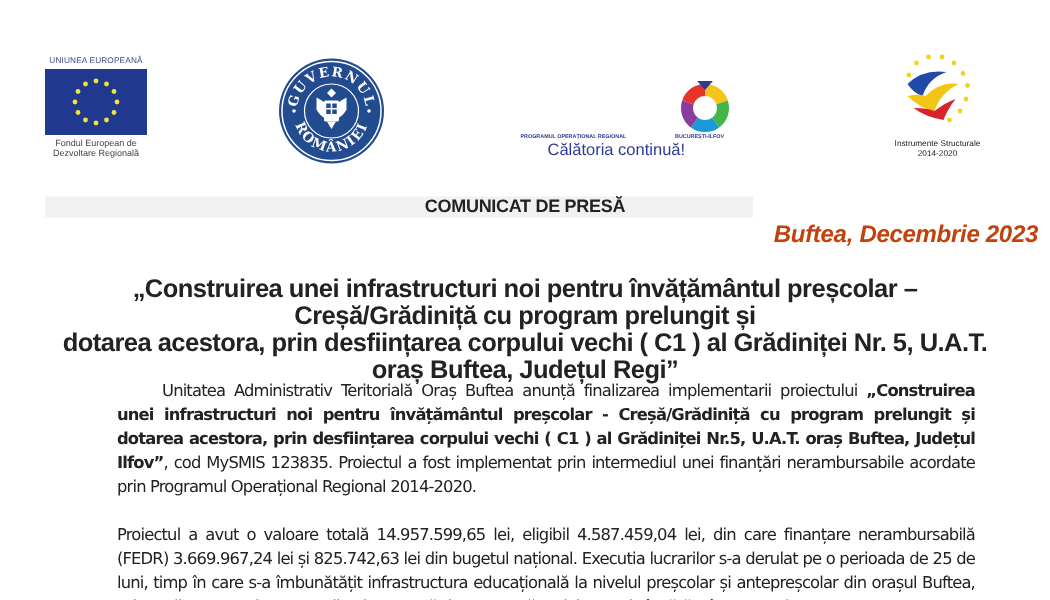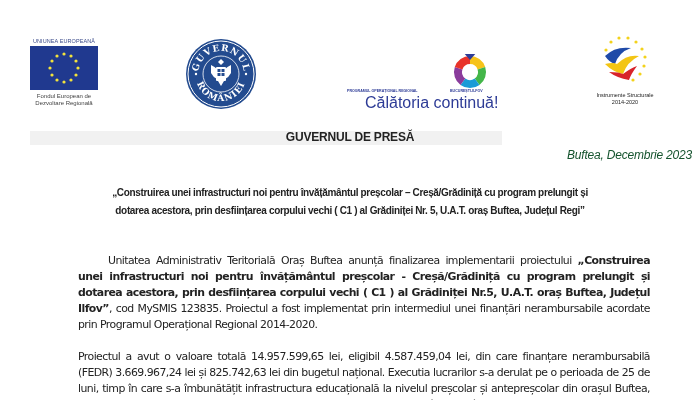--- a/index.html
+++ b/index.html
@@ -86,21 +86,21 @@
       position: absolute;
       left: 105px; top: 49px;
       font-size: 3.6px;
       color: #2d3b96;
       font-weight: bold;
       white-space: nowrap;
     }
     .regio-tag {
       position: absolute;
       left: 20px; top: 54px;
-      font-size: 16px;
+      font-size: 11px;
       color: #2d3b96;
       white-space: nowrap;
     }
     
     .is-logo {
       position: absolute;
       left: 585px; top: 34px;
       width: 80px;
       text-align: center;
     }
@@ -126,32 +126,32 @@
       text-align: center;
       font-weight: bold;
       font-size: 12px;
       color: #222;
       letter-spacing: -0.2px;
     }
     .press-date {
       position: absolute;
       right: 8px; top: 148px;
       font-style: italic;
-      font-weight: normal;
-      font-size: 12px;
-      color: #14532d;
+      font-weight: bold;
+      font-size: 16px;
+      color: #c2410c;
       letter-spacing: -0.2px;
     }
     .project-title {
       position: absolute;
       left: 30px; top: 184px;
       width: 640px;
       text-align: center;
       font-weight: bold;
-      font-size: 10px;
+      font-size: 17px;
       line-height: 18px;
       color: #222;
       letter-spacing: -0.35px;
     }
     .body-text {
       position: absolute;
       left: 62px; top: 237px;
       width: 604px;
       font-family: "DejaVu Sans", sans-serif;
       font-size: 10.9px;
@@ -270,21 +270,21 @@
       <path d="M14 38 q10 0 14 2 q8 -6 14 -8 q-6 8 -8 14 q-12 -2 -20 -8 z" fill="#d8232a"></path>
     </svg>
     <div class="is-caption">
       <div>Instrumente Structurale</div>
       <div>2014-2020</div>
     </div>
   </div>
 </div>
 
 <div class="press-band"></div>
-<div class="press-title">GUVERNUL DE PRESĂ</div>
+<div class="press-title">COMUNICAT DE PRESĂ</div>
 <div class="press-date">Buftea, Decembrie 2023</div>
 
 <div class="project-title">
   <div>„Construirea unei infrastructuri noi pentru învățământul preșcolar – Creșă/Grădiniță cu program prelungit și</div>
   <div>dotarea acestora, prin desființarea corpului vechi ( C1 ) al Grădiniței Nr. 5, U.A.T. oraș Buftea, Județul Regi”</div>
 </div>
 
 <div class="body-text">
   <p class="p1"><span>Unitatea Administrativ Teritorială Oraș Buftea anunță finalizarea implementarii proiectului </span><span class="bold">„Construirea unei infrastructuri noi pentru învățământul preșcolar - Creșă/Grădiniță cu program prelungit și dotarea acestora, prin desființarea corpului vechi ( C1 ) al Grădiniței Nr.5, U.A.T. oraș Buftea, Județul Ilfov”</span><span>, cod MySMIS 123835. Proiectul a fost implementat prin intermediul unei finanțări nerambursabile acordate prin Programul Operațional Regional 2014-2020.</span></p>
   <p>Proiectul a avut o valoare totală 14.957.599,65 lei, eligibil 4.587.459,04 lei, din care finanțare nerambursabilă (FEDR) 3.669.967,24 lei și 825.742,63 lei din bugetul național. Executia lucrarilor s-a derulat pe o perioada de 25 de luni, timp în care s-a îmbunătățit infrastructura educațională la nivelul preșcolar și antepreșcolar din orașul Buftea, prin realizarea unei construcții noi care o să deservească activitatea de învățământ preșcolar.</p>

